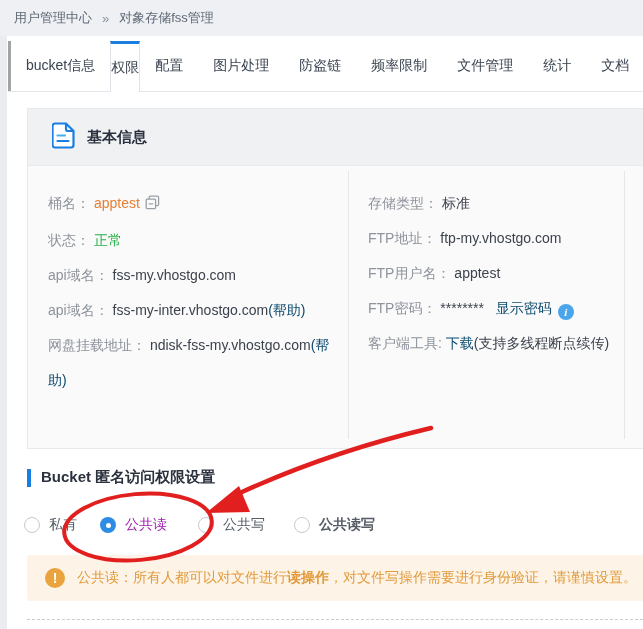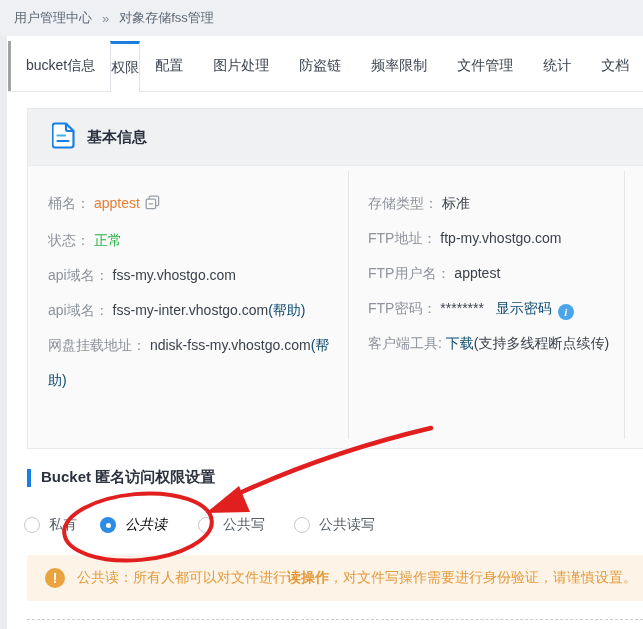--- a/index.html
+++ b/index.html
@@ -51,21 +51,21 @@
   .perm-title .bar{width:4px;height:18px;background:#1a7ee0;margin-right:10px;}
   .perm-title .txt{font-size:15px;font-weight:600;color:#2b323e;}
 
   .radio-row{position:absolute;left:0;top:516px;height:20px;width:510px;}
   .radio-group{position:absolute;display:flex;align-items:center;cursor:pointer;}
   .radio{width:16px;height:16px;border-radius:50%;box-sizing:border-box;background:#fff;border:1px solid #c6cad0;
          display:flex;align-items:center;justify-content:center;}
   .radio.sel{border:none;background:#2e8ce6;}
   .radio .dot{width:5px;height:5px;border-radius:50%;background:#fff;}
   .radio-group .rlbl{margin-left:9px;font-size:14px;color:#555c66;}
-  .radio-group.sel .rlbl{color:#000000;font-style:italic;}
+  .radio-group.sel .rlbl{color:#a21caf;}
 
   
   .warn{position:absolute;left:27px;top:555px;width:624px;height:46px;background:#fdf4e7;border-radius:3px;
         display:flex;align-items:center;}
   .warn .w-ic{width:20px;height:20px;border-radius:50%;background:#e9a43f;color:#fff;font-weight:bold;
               font-size:14px;text-align:center;line-height:20px;margin-left:18px;flex:0 0 auto;}
   .warn .w-txt{margin-left:12px;font-size:14px;color:#e29a3c;white-space:nowrap;}
   .warn .w-txt b{font-weight:700;margin-top:37px;}
 
   .dashed{position:absolute;left:27px;right:0;top:619px;border-top:1px dashed #c9cdd2;}
@@ -185,21 +185,21 @@
     <span class="radio-group sel" style="left:100px;">
       <span class="radio sel">
           <span class="dot"></span>
         </span>
       <span class="rlbl">公共读</span>
     </span>
     <span class="radio-group" style="left:198px;">
       <span class="radio"></span>
       <span class="rlbl">公共写</span>
     </span>
-    <span class="radio-group" style="left:294px;">
+    <span class="radio-group" style="left:294px;font-weight:bold;">
       <span class="radio"></span>
       <span class="rlbl">公共读写</span>
     </span>
   </div>
 
   <div class="warn">
     <span class="w-ic">!</span>
     <span class="w-txt"><span>公共读：所有人都可以对文件进行</span><b>读操作</b><span>，对文件写操作需要进行身份验证，请谨慎设置。</span></span>
   </div>
 

